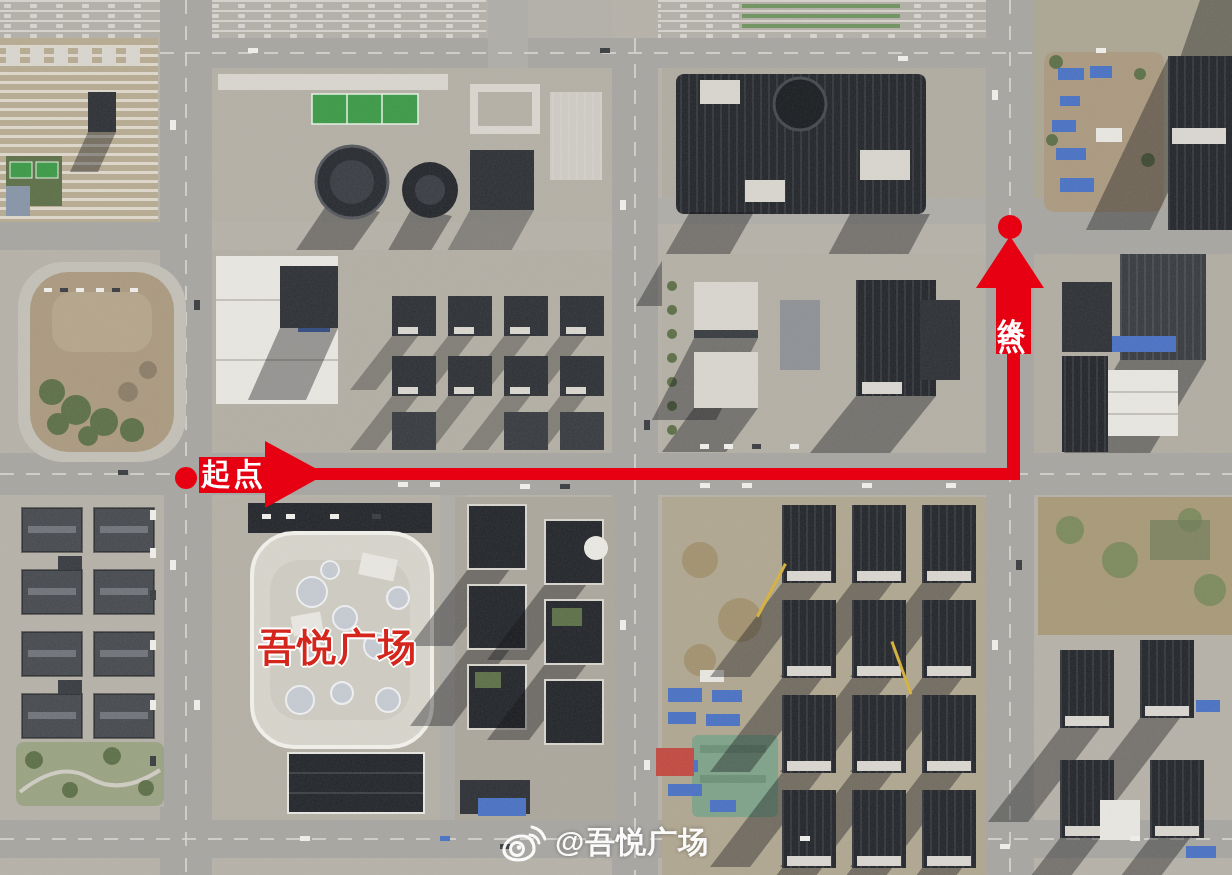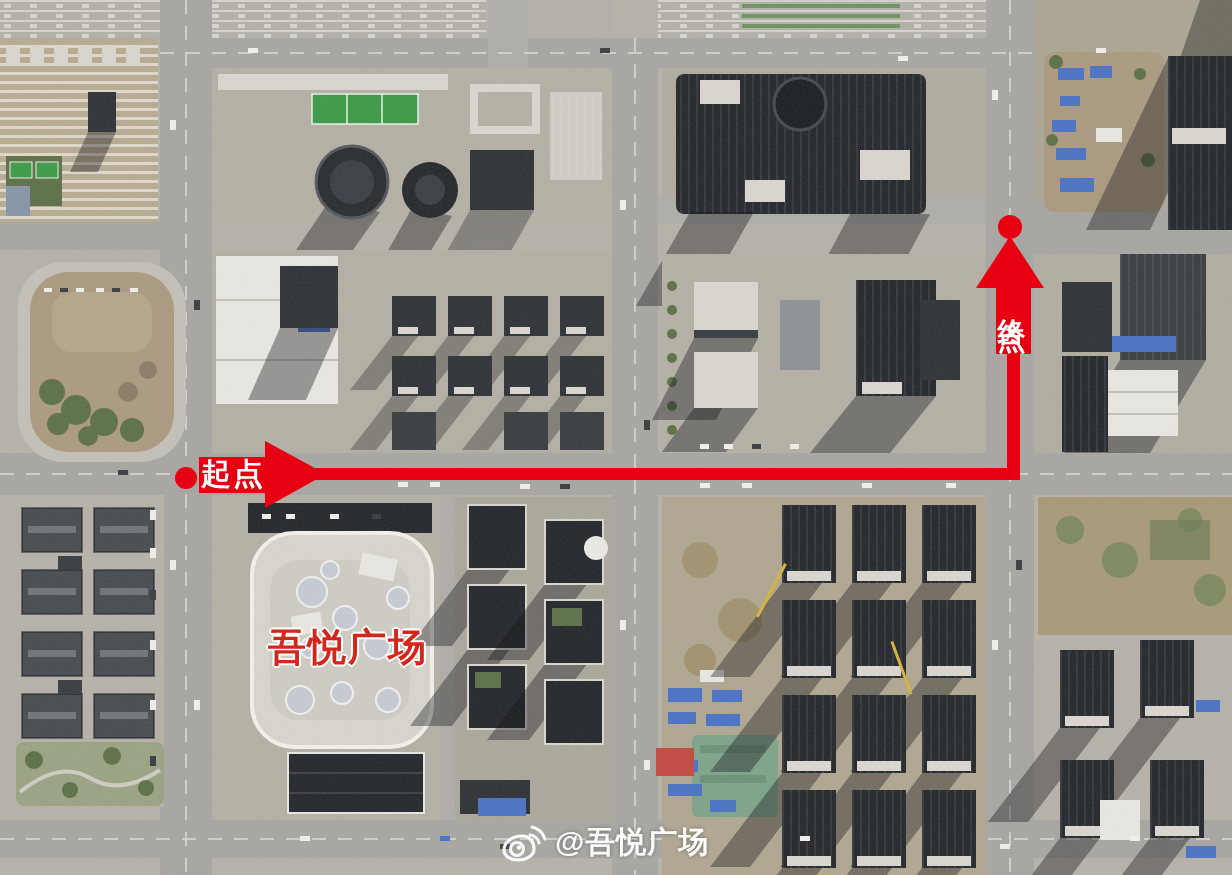--- a/index.html
+++ b/index.html
@@ -24,21 +24,21 @@
   .carw{fill:#f0efec;} .card{fill:#3a3d41;}
 
   
   .label{position:absolute;z-index:5;color:#fff;font-weight:bold;}
   .start-label{left:197px;top:455px;width:72px;height:38px;line-height:38px;
                text-align:center;font-size:30px;letter-spacing:2px;}
   .end-label{left:987px;top:250px;width:48px;height:104px;display:flex;
              align-items:center;justify-content:center;
              writing-mode:vertical-rl;text-orientation:upright;
              font-size:28px;letter-spacing:6px;}
-  .poi-label{left:268px;top:622px;font-size:38px;letter-spacing:2px;color:#d4261c;
+  .poi-label{left:258px;top:622px;font-size:38px;letter-spacing:2px;color:#d4261c;
              text-shadow:-2px 0 0 #fff,2px 0 0 #fff,0 -2px 0 #fff,0 2px 0 #fff,
                          -1px -1px 0 #fff,1px 1px 0 #fff,-1px 1px 0 #fff,1px -1px 0 #fff;}
   .watermark{position:absolute;z-index:6;left:500px;top:822px;display:flex;
              align-items:center;gap:9px;opacity:.95;}
   .watermark .wm-text{color:#fff;font-size:30px;font-weight:bold;letter-spacing:1px;
              text-shadow:0 0 4px rgba(0,0,0,.35);}
 </style>
 </head>
 <body>
 

